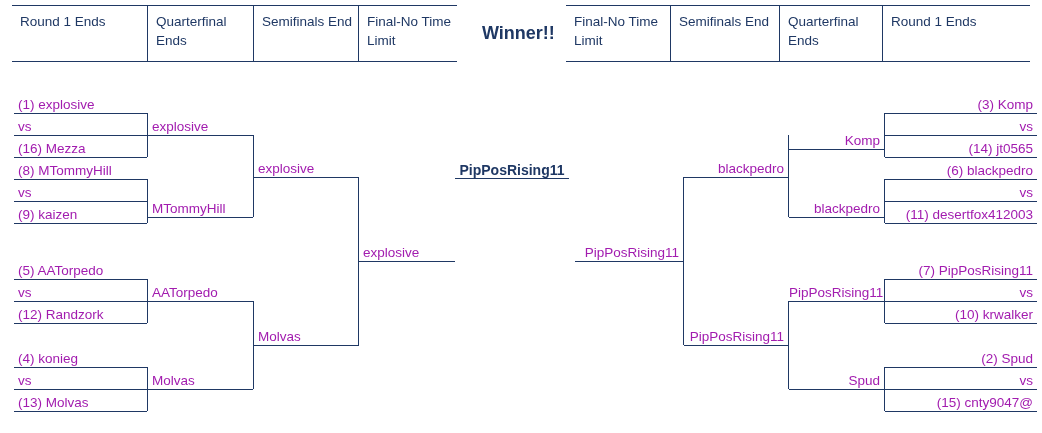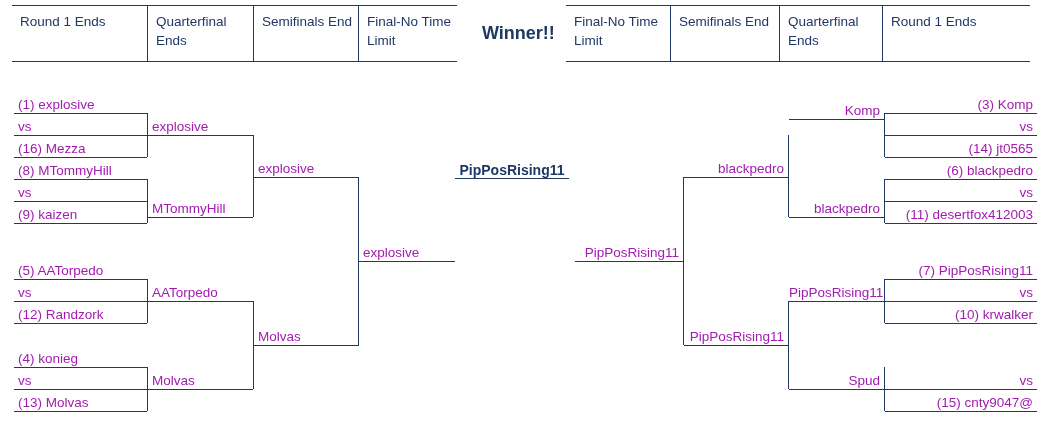--- a/index.html
+++ b/index.html
@@ -125,21 +125,21 @@
   <div class="slot r ul" style="left:575px;top:244px;width:108px;">PipPosRising11</div>
 
   <div class="vline" style="left:683px;top:177px;height:168px;"></div>
 
   <div class="slot r ul" style="left:684px;top:160px;width:104px;">blackpedro</div>
   <div class="slot r ul" style="left:684px;top:328px;width:104px;">PipPosRising11</div>
 
   <div class="vline" style="left:788px;top:135px;height:82px;"></div>
   <div class="vline" style="left:788px;top:301px;height:88px;"></div>
 
-  <div class="slot r ul" style="left:789px;top:102px;width:95px;">Komp</div>
+  <div class="slot r ul" style="left:789px;top:132px;width:95px;">Komp</div>
   <div class="slot r ul" style="left:789px;top:200px;width:95px;">blackpedro</div>
   <div class="slot r ul" style="left:789px;top:284px;width:95px;">PipPosRising11</div>
   <div class="slot r ul" style="left:789px;top:372px;width:95px;">Spud</div>
 
   <div class="vline" style="left:884px;top:113px;height:44px;"></div>
   <div class="vline" style="left:884px;top:179px;height:44px;"></div>
   <div class="vline" style="left:884px;top:279px;height:44px;"></div>
   <div class="vline" style="left:884px;top:367px;height:44px;"></div>
 
   <div class="slot r ul" style="left:885px;top:96px;width:152px;">(3) Komp</div>
@@ -147,16 +147,17 @@
   <div class="slot r ul" style="left:885px;top:140px;width:152px;">(14) jt0565</div>
 
   <div class="slot r ul" style="left:885px;top:162px;width:152px;">(6) blackpedro</div>
   <div class="slot r ul" style="left:885px;top:184px;width:152px;">vs</div>
   <div class="slot r ul" style="left:885px;top:206px;width:152px;">(11) desertfox412003</div>
 
   <div class="slot r ul" style="left:885px;top:262px;width:152px;">(7) PipPosRising11</div>
   <div class="slot r ul" style="left:885px;top:284px;width:152px;">vs</div>
   <div class="slot r ul" style="left:885px;top:306px;width:152px;">(10) krwalker</div>
 
+  <div class="slot r ul" style="left:885px;top:350px;width:152px;">(2) Spud</div>
   <div class="slot r ul" style="left:885px;top:372px;width:152px;">vs</div>
   <div class="slot r ul" style="left:885px;top:394px;width:152px;">(15) cnty9047@</div>
 
 </div>
 
 </body></html>

